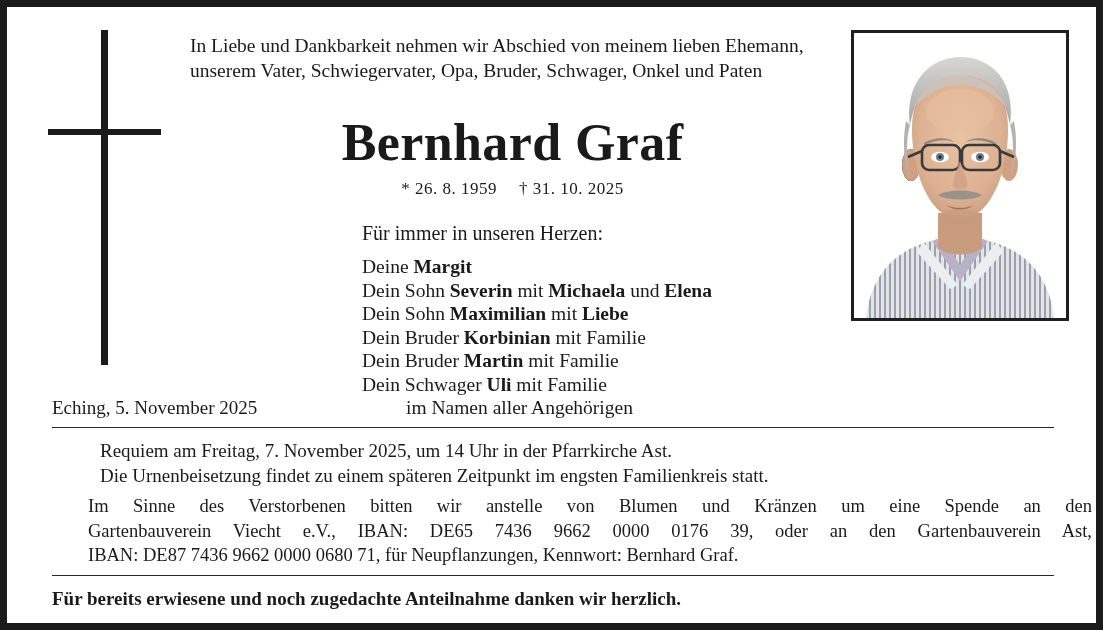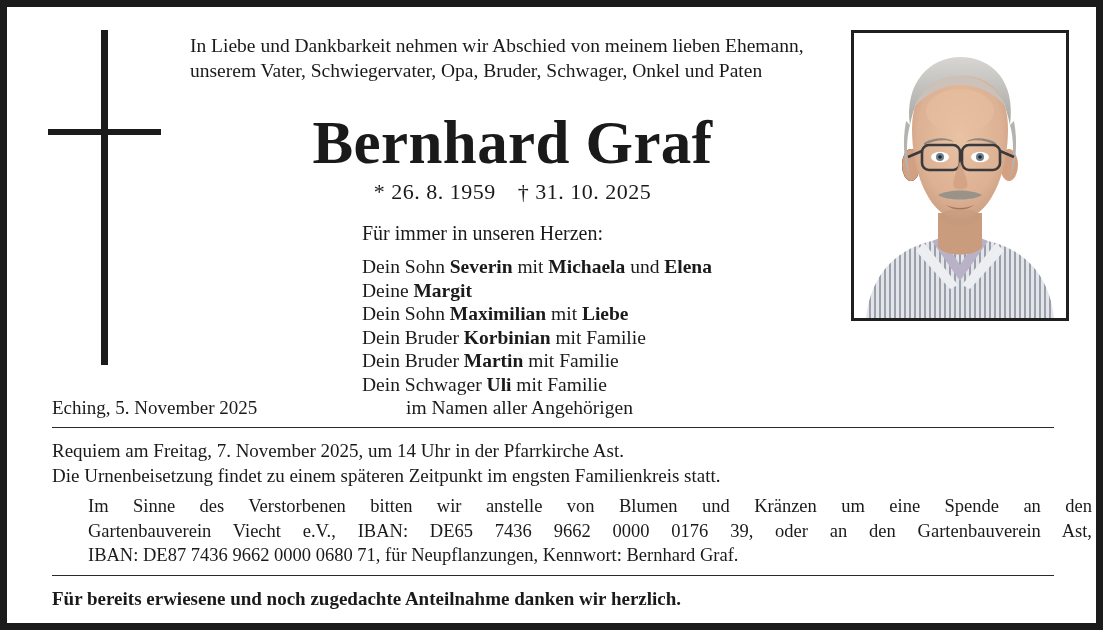--- a/index.html
+++ b/index.html
@@ -56,32 +56,32 @@
     width: 645px;
     font-size: 19.5px;
     line-height: 25px;
     text-align: left;
   }
   .name {
     position: absolute;
     left: 183px; top: 107px;
     width: 645px;
     text-align: center;
-    font-size: 61px;
+    font-size: 52px;
     font-weight: bold;
     letter-spacing: 0.4px;
     line-height: 58px;
     white-space: nowrap;
   }
   .dates {
     position: absolute;
     left: 183px; top: 172px;
     width: 645px;
     text-align: center;
-    font-size: 22px;
+    font-size: 17px;
     letter-spacing: 0.5px;
   }
   .dates .gap { display: inline-block; width: 22px; }
   .herzen {
     position: absolute;
     left: 355px; top: 215px;
     font-size: 20px;
   }
   .family {
     position: absolute;
@@ -116,21 +116,21 @@
   .rule.top-rule { top: 420px; }
   .rule.bottom-rule { top: 568px; }
 
   .requiem {
     position: absolute;
     left: 45px; top: 431px;
     width: 1005px;
     font-size: 19px;
     line-height: 25px;
   }
-  .requiem .ln { white-space: nowrap; }
+  .requiem .ln { white-space: nowrap; margin-left: 48px; }
 
   .donation {
     position: absolute;
     left: 45px; top: 487px;
     width: 1004px;
     font-size: 18.5px;
     line-height: 24.6px;
     text-align: justify;
     margin-left: 36px;
   }
@@ -238,22 +238,22 @@
 
     <div class="name">Bernhard Graf</div>
 
     <div class="dates">
       <span>* 26. 8. 1959</span><span class="gap"></span><span>† 31. 10. 2025</span>
     </div>
 
     <div class="herzen">Für immer in unseren Herzen:</div>
 
     <div class="family">
+      <div class="ln"><span>Deine </span><b>Margit</b><span></span></div>
       <div class="ln"><span>Dein Sohn </span><b>Severin</b><span> mit </span><b>Michaela</b><span> und </span><b>Elena</b><span></span></div>
-      <div class="ln"><span>Deine </span><b>Margit</b><span></span></div>
       <div class="ln"><span>Dein Sohn </span><b>Maximilian</b><span> mit </span><b>Liebe</b><span></span></div>
       <div class="ln"><span>Dein Bruder </span><b>Korbinian</b><span> mit Familie</span></div>
       <div class="ln"><span>Dein Bruder </span><b>Martin</b><span> mit Familie</span></div>
       <div class="ln"><span>Dein Schwager </span><b>Uli</b><span> mit Familie</span></div>
     </div>
 
     <div class="place-date">Eching, 5. November 2025</div>
     <div class="behalf">im Namen aller Angehörigen</div>
 
     <div class="rule top-rule"></div>

